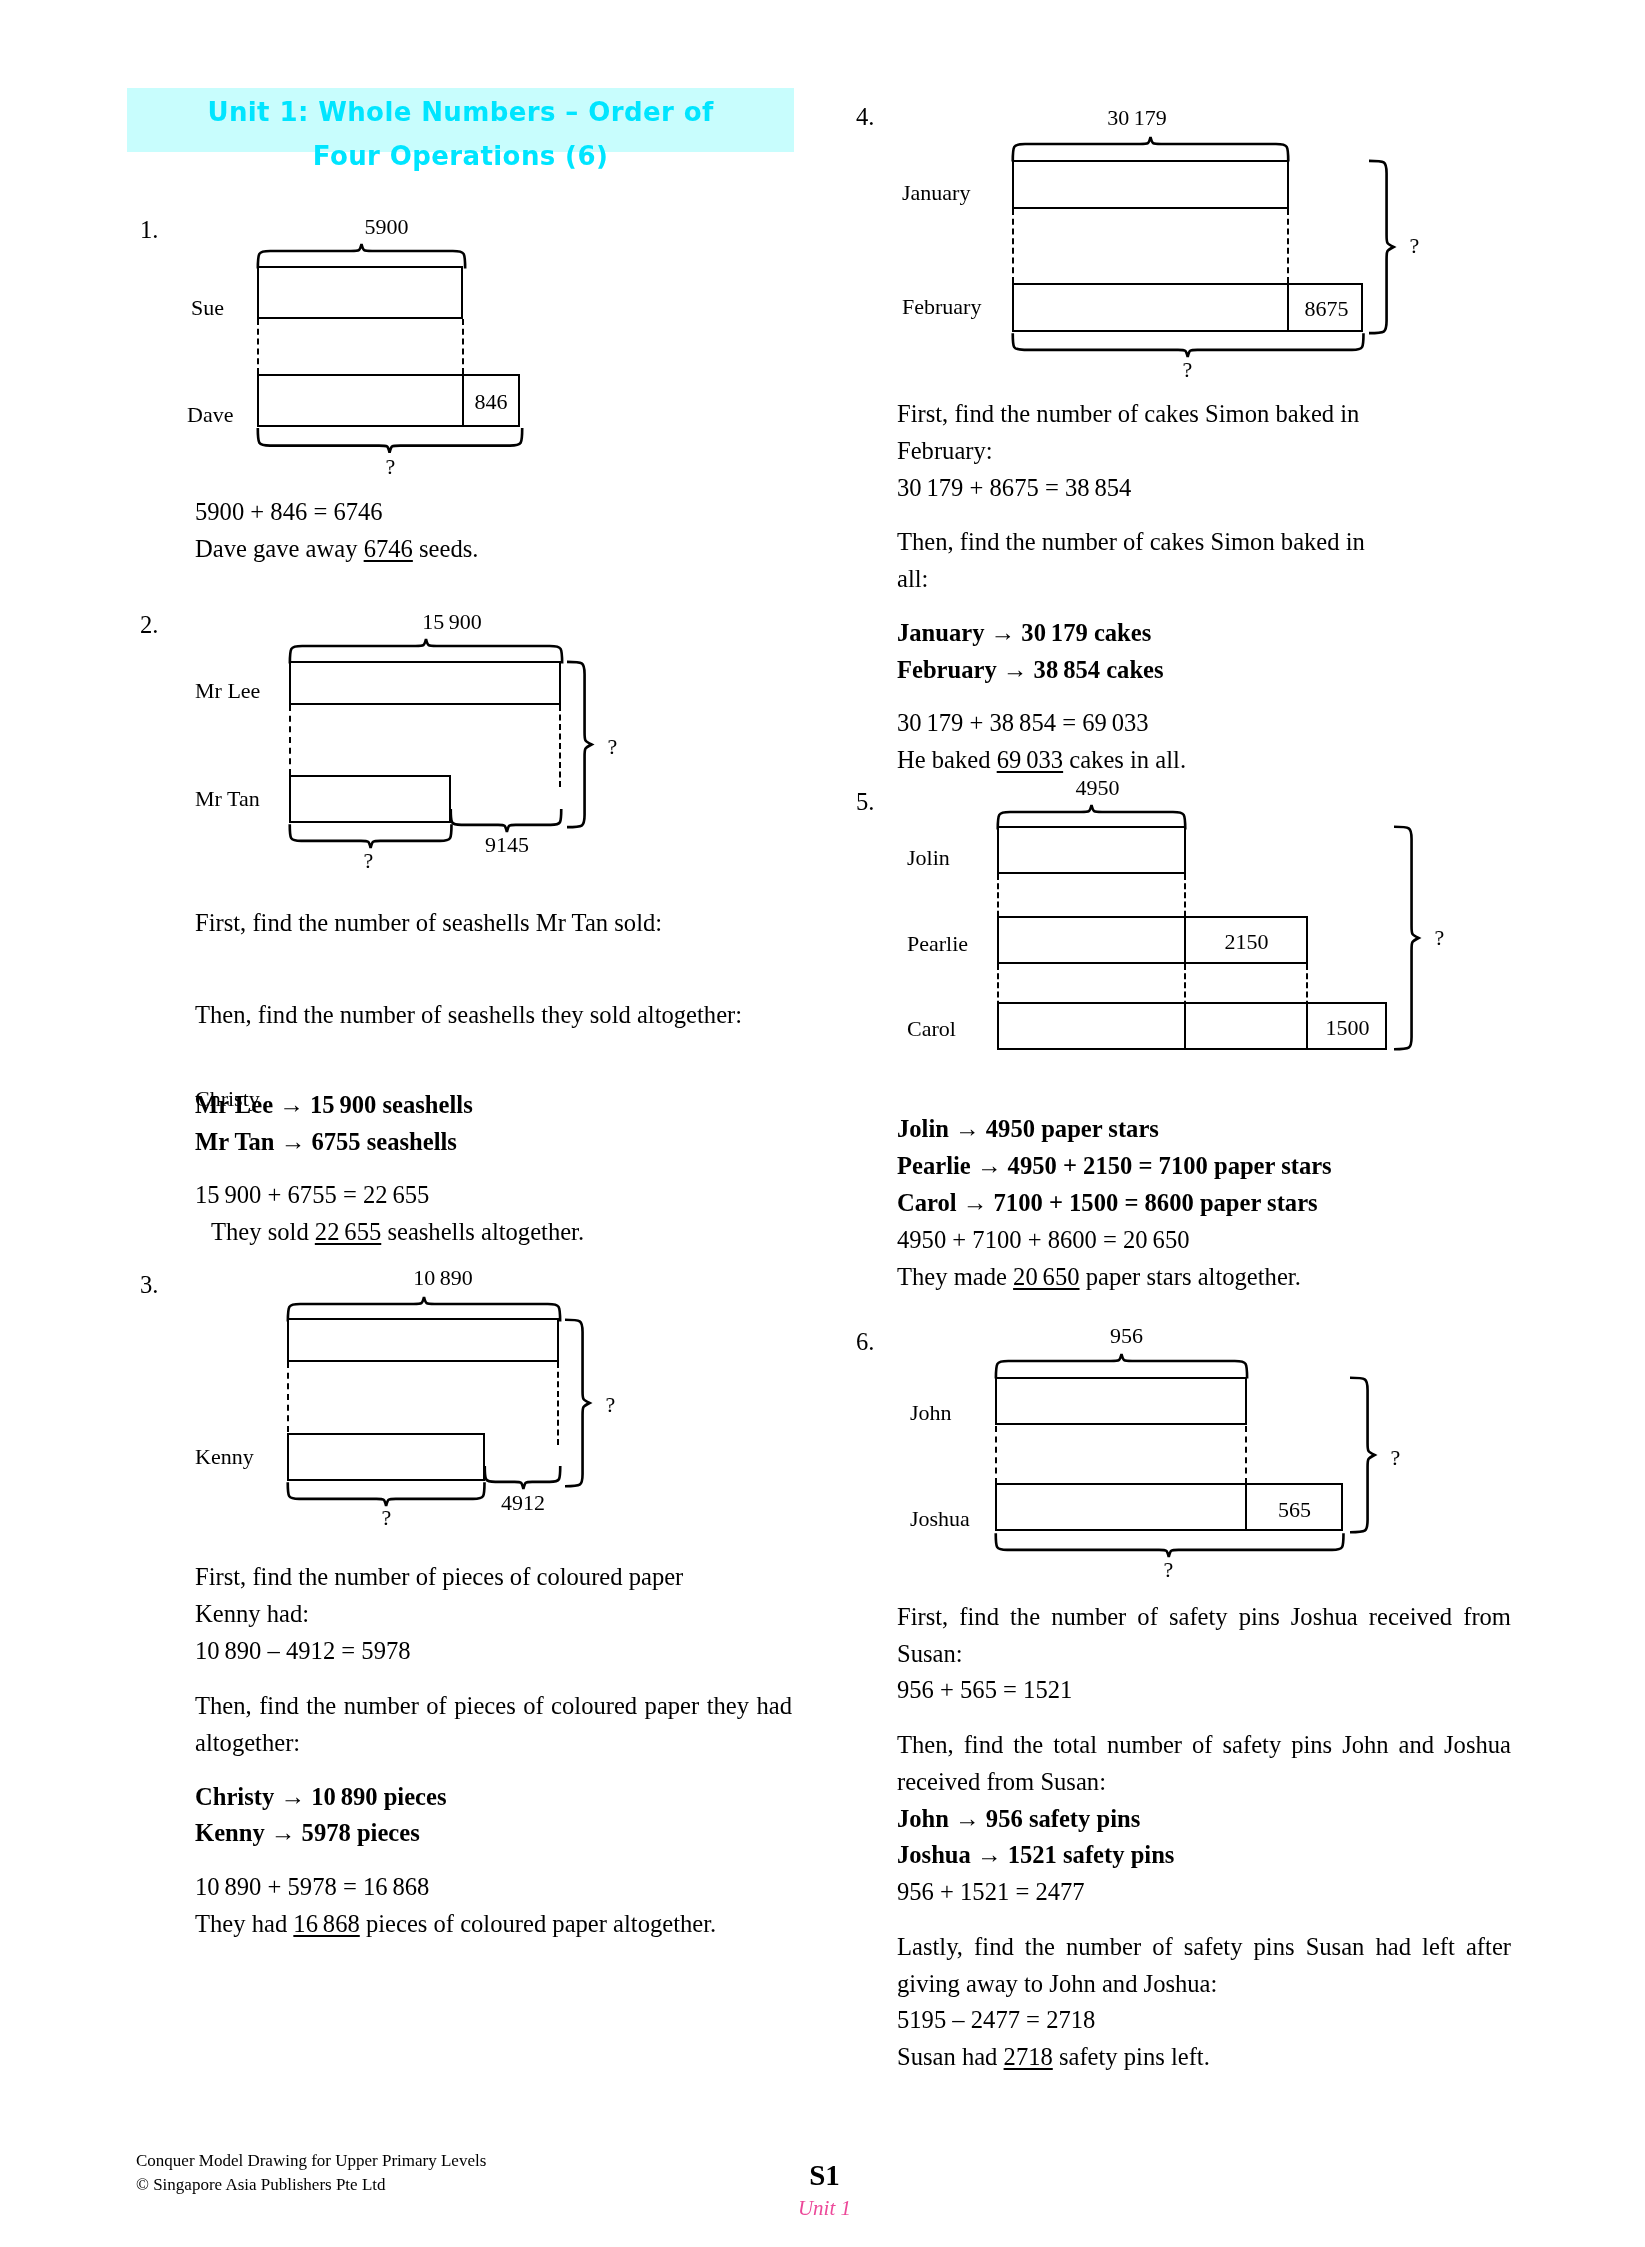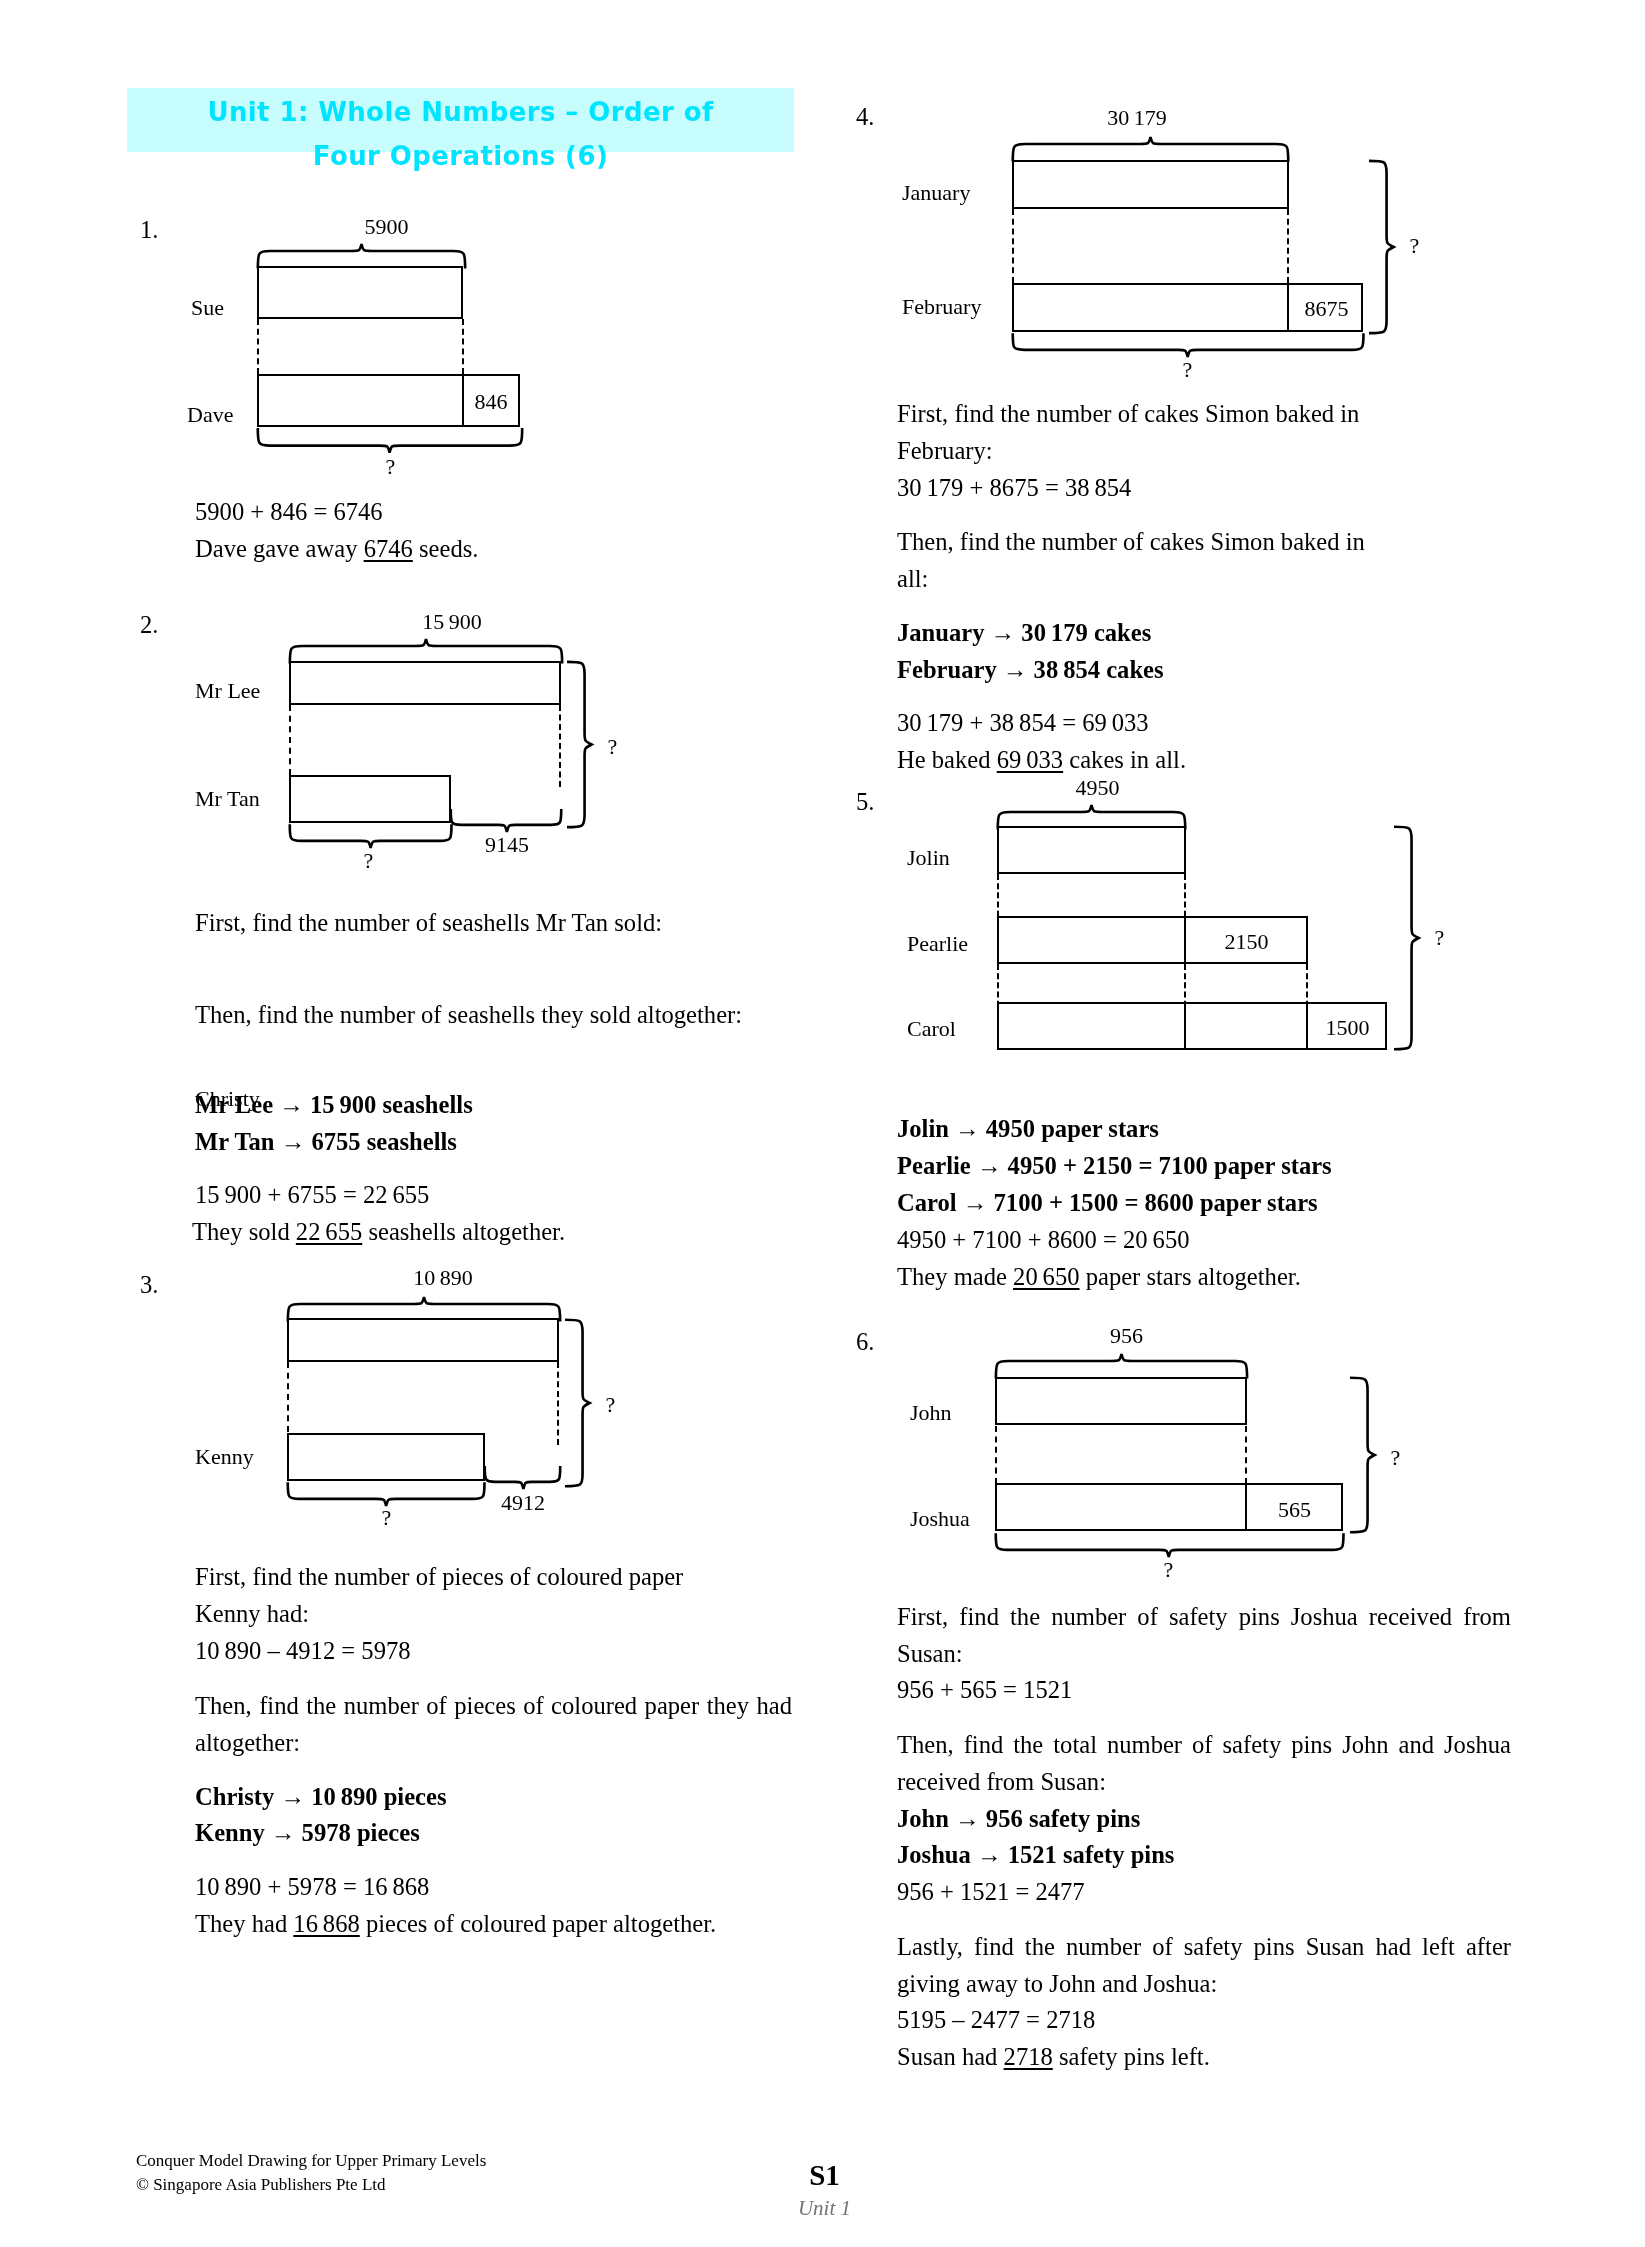--- a/index.html
+++ b/index.html
@@ -60,21 +60,21 @@
   .footer-left{
     position:absolute;left:136px;top:2149px;
     font-size:17px;line-height:24px;
   }
   .page-no{
     position:absolute;left:772px;top:2161px;width:105px;text-align:center;
     font-weight:bold;font-size:29px;line-height:1;
   }
   .page-unit{
     position:absolute;left:772px;top:2198px;width:105px;text-align:center;
-    font-style:italic;font-size:21px;line-height:1;color:#737373;
+    font-style:italic;font-size:21px;line-height:1;color:#ec4899;
   }
 </style>
 </head>
 <body>
 
 <div class="page">
 
   <div class="banner"></div>
   <div class="banner-txt">
     <span>Unit 1: Whole Numbers – Order of</span>
@@ -150,21 +150,21 @@
       </svg>
     </div>
     <div class="val" style="left:351px;top:850px;width:35px;">?</div>
   </div>
 
   <div class="para" style="left:195px;top:904px;width:597px;"><span>First, find the number of seashells Mr Tan sold:</span></div>
   <div class="para" style="left:195px;top:996px;width:597px;"><span>Then, find the number of seashells they sold altogether:</span></div>
   <div class="para nojust bold" style="left:195px;top:1086px;width:597px;"><span>Mr Lee → 15 900 seashells</span></div>
   <div class="para nojust bold" style="left:195px;top:1123px;width:597px;"><span>Mr Tan → 6755 seashells</span></div>
   <div class="para nojust" style="left:195px;top:1176px;width:597px;"><span>15 900 + 6755 = 22 655</span></div>
-  <div class="para nojust" style="left:192px;top:1213px;width:597px;">They sold <span class="u">22 655</span> seashells altogether.</div>
+  <div class="para nojust" style="left:211px;top:1213px;width:597px;">They sold <span class="u">22 655</span> seashells altogether.</div>
 
   <div class="qnum" style="left:140px;top:1273px;">3.</div>
 
   <div class="model" style="left:0;top:0;">
     <div class="val" style="left:386px;top:1267px;width:114px;">10 890</div>
     <div class="brace" style="left:286px;top:1297px;">
       <svg width="276" height="24.6" viewBox="0 0 314 28">
         <path d="M2,28 C2,10 2,8 16,8 L145,8 C155,8 155,8 157,0 C159,8 159,8 169,8 L298,8 C312,8 312,10 312,28" fill="none" stroke="#000" stroke-width="3"></path>
       </svg>
     </div>

